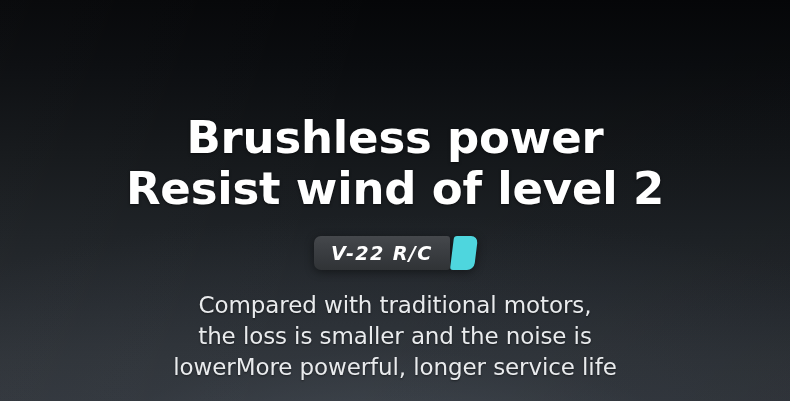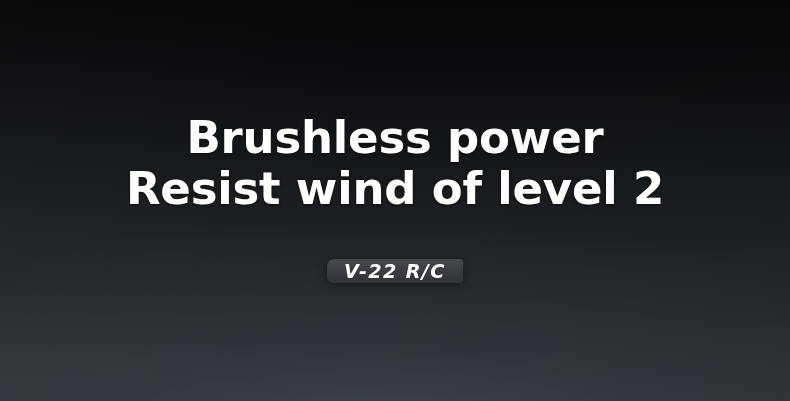--- a/index.html
+++ b/index.html
@@ -45,21 +45,20 @@
   .content {
     position: relative;
     z-index: 2;
     width: 100%;
     height: 100%;
     box-sizing: border-box;
     display: flex;
     flex-direction: column;
     align-items: center;
     padding-top: 112px;
-    gap: 23px;
   }
 
   .headline {
     margin: 0;
     text-align: center;
     color: #ffffff;
     font-family: "DejaVu Sans", sans-serif;
     font-weight: 700;
     font-size: 45px;
     line-height: 51px;
@@ -68,21 +67,20 @@
   }
   .headline-line { display: block; white-space: nowrap; }
 
   
   .badge-wrap {
     margin-top: 22px;
     display: flex;
     align-items: stretch;
     height: 34px;
     filter: drop-shadow(0 2px 5px rgba(0,0,0,0.45));
-    flex-direction: column;
   }
   .badge-plate {
     display: flex;
     align-items: center;
     justify-content: center;
     background: linear-gradient(180deg, #45484c 0%, #3a3d41 48%, #303336 100%);
     border-radius: 7px 3px 3px 7px;
     padding: 0 16px 0 15px;
     min-width: 108px;
     box-sizing: border-box;
@@ -131,15 +129,20 @@
       <span class="headline-line">Resist wind of level 2</span>
     </h1>
 
     <div class="badge-wrap">
       <div class="badge-plate">
         <span class="badge-text">V-22 R/C</span>
       </div>
       <div class="badge-accent"></div>
     </div>
 
+    <p class="subcopy">
+      <span class="subcopy-line">Compared with traditional motors,</span>
+      <span class="subcopy-line">the loss is smaller and the noise is</span>
+      <span class="subcopy-line">lowerMore powerful, longer service life</span>
+    </p>
 
   </div>
 </div>
 
 </body></html>

